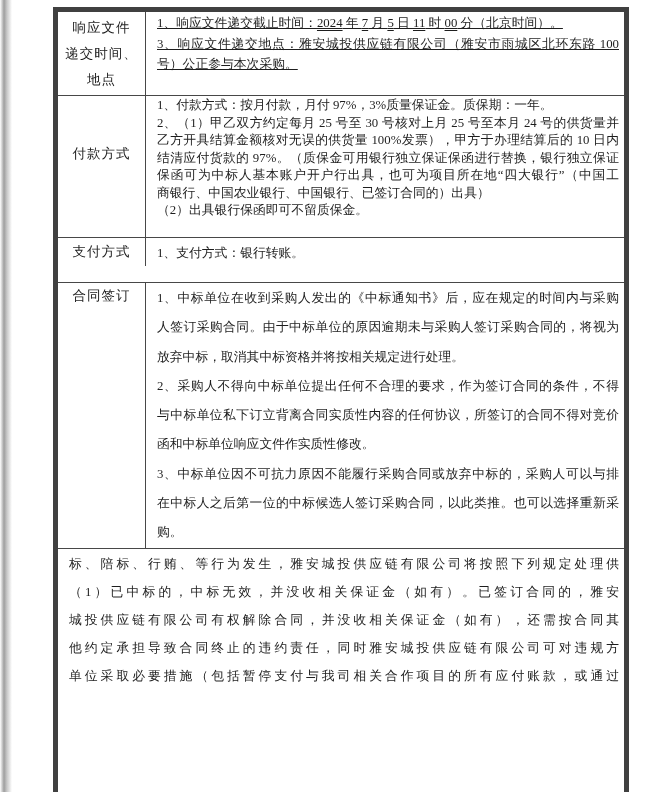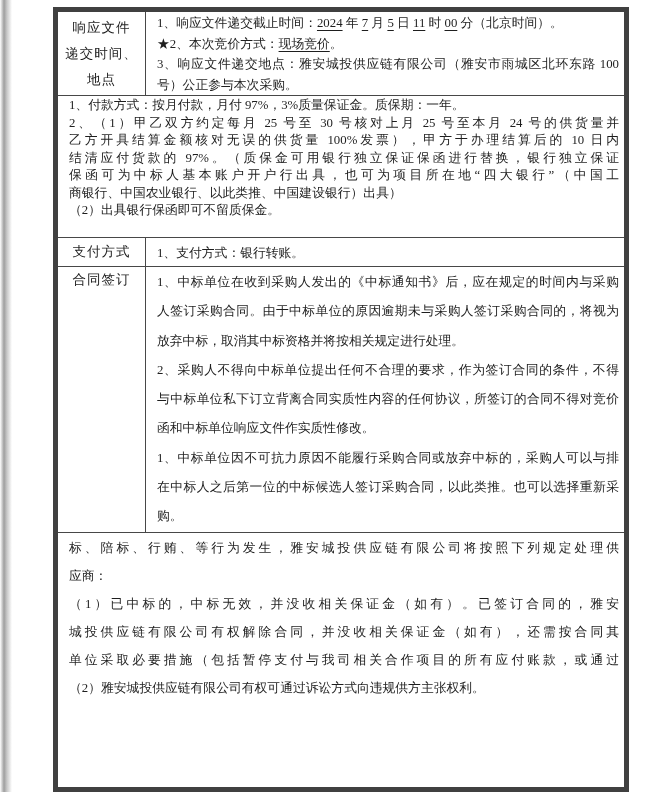--- a/index.html
+++ b/index.html
@@ -53,69 +53,72 @@
 <div class="scan-edge"></div>
 <div class="doc-table">
     <div class="t-row" style="height: 83px;">
       <div class="t-label">
         <div class="t-label-inner" style="line-height: 26px;">
           <div>响应文件</div>
           <div>递交时间、</div>
           <div>地点</div>
         </div>
       </div>
-      <div class="t-content" style="line-height: 20.5px;">
+      <div class="t-content" style="line-height: 20.5px; text-decoration: underline;">
         <div class="t-line"><span>1、响应文件递交截止时间：</span><span class="u">2024</span><span> 年 </span><span class="u">7</span><span> 月 </span><span class="u">5</span><span> 日 </span><span class="u">11</span><span> 时 </span><span class="u">00</span><span> 分（北京时间）。</span></div>
-        <div class="t-line"><span>★2、本次竞价方式：</span><span class="u">现场竞价</span><span>。</span></div>
         <div class="t-line fill"><span>3、响应文件递交地点：雅安城投供应链有限公司（雅安市雨城区北环东路 100</span></div>
         <div class="t-line"><span>号）公正参与本次采购。</span></div>
       </div>
     </div>
     <div class="t-row" style="height: 142px;">
+      <div class="t-label">
+        <div class="t-label-inner" style="margin-top: -26px;">
+          <div>付款方式</div>
+        </div>
+      </div>
       <div class="t-content" style="line-height: 17.5px;">
         <div class="t-line"><span>1、付款方式：按月付款，月付 97%，3%质量保证金。质保期：一年。</span></div>
         <div class="t-line fill"><span>2、（1）甲乙双方约定每月 25 号至 30 号核对上月 25 号至本月 24 号的供货量并</span></div>
         <div class="t-line fill"><span>乙方开具结算金额核对无误的供货量 100%发票），甲方于办理结算后的 10 日内</span></div>
         <div class="t-line fill"><span>结清应付货款的 97%。（质保金可用银行独立保证保函进行替换，银行独立保证</span></div>
         <div class="t-line fill"><span>保函可为中标人基本账户开户行出具，也可为项目所在地“四大银行”（中国工</span></div>
-        <div class="t-line"><span>商银行、中国农业银行、以此类推、中国建设银行）出具）</span></div>
+        <div class="t-line"><span>商银行、中国农业银行、中国银行、已签订合同的）出具）</span></div>
         <div class="t-line"><span>（2）出具银行保函即可不留质保金。</span></div>
       </div>
     </div>
     <div class="t-row" style="height: 29px;">
       <div class="t-label">
         <div class="t-label-inner">
           <div>支付方式</div>
         </div>
       </div>
       <div class="t-content vcenter" style="line-height: 18px; font-family: Liberation Serif, serif;">
         <div class="t-line"><span>1、支付方式：银行转账。</span></div>
       </div>
     </div>
-    <div class="t-row" style="height: 266px;">
+    <div class="t-row" style="height: 266px; margin-top: 16px;">
       <div class="t-label vtop">
         <div class="t-label-inner">
           <div>合同签订</div>
         </div>
       </div>
       <div class="t-content" style="line-height: 29.3px;">
         <div class="t-line fill"><span>1、中标单位在收到采购人发出的《中标通知书》后，应在规定的时间内与采购</span></div>
         <div class="t-line fill"><span>人签订采购合同。由于中标单位的原因逾期未与采购人签订采购合同的，将视为</span></div>
         <div class="t-line"><span>放弃中标，取消其中标资格并将按相关规定进行处理。</span></div>
         <div class="t-line fill"><span>2、采购人不得向中标单位提出任何不合理的要求，作为签订合同的条件，不得</span></div>
         <div class="t-line fill"><span>与中标单位私下订立背离合同实质性内容的任何协议，所签订的合同不得对竞价</span></div>
         <div class="t-line"><span>函和中标单位响应文件作实质性修改。</span></div>
-        <div class="t-line fill"><span>1、中标单位因不可抗力原因不能履行采购合同或放弃中标的，采购人可以与排</span></div>
+        <div class="t-line fill"><span>3、中标单位因不可抗力原因不能履行采购合同或放弃中标的，采购人可以与排</span></div>
         <div class="t-line fill"><span>在中标人之后第一位的中标候选人签订采购合同，以此类推。也可以选择重新采</span></div>
         <div class="t-line"><span>购。</span></div>
       </div>
     </div>
     <div class="t-row" style="height: 255px;">
       <div class="t-content" style="line-height: 28.1px;">
         <div class="t-line fill"><span>标、陪标、行贿、等行为发生，雅安城投供应链有限公司将按照下列规定处理供</span></div>
-        <div class="t-line"><span>应商：</span></div>
         <div class="t-line fill"><span>（1）已中标的，中标无效，并没收相关保证金（如有）。已签订合同的，雅安</span></div>
         <div class="t-line fill"><span>城投供应链有限公司有权解除合同，并没收相关保证金（如有），还需按合同其</span></div>
+        <div class="t-line fill"><span>他约定承担导致合同终止的违约责任，同时雅安城投供应链有限公司可对违规方</span></div>
         <div class="t-line fill"><span>单位采取必要措施（包括暂停支付与我司相关合作项目的所有应付账款，或通过</span></div>
-        <div class="t-line"><span>（2）雅安城投供应链有限公司有权可通过诉讼方式向违规供方主张权利。</span></div>
       </div>
     </div>
   </div>
 
 </body></html>

